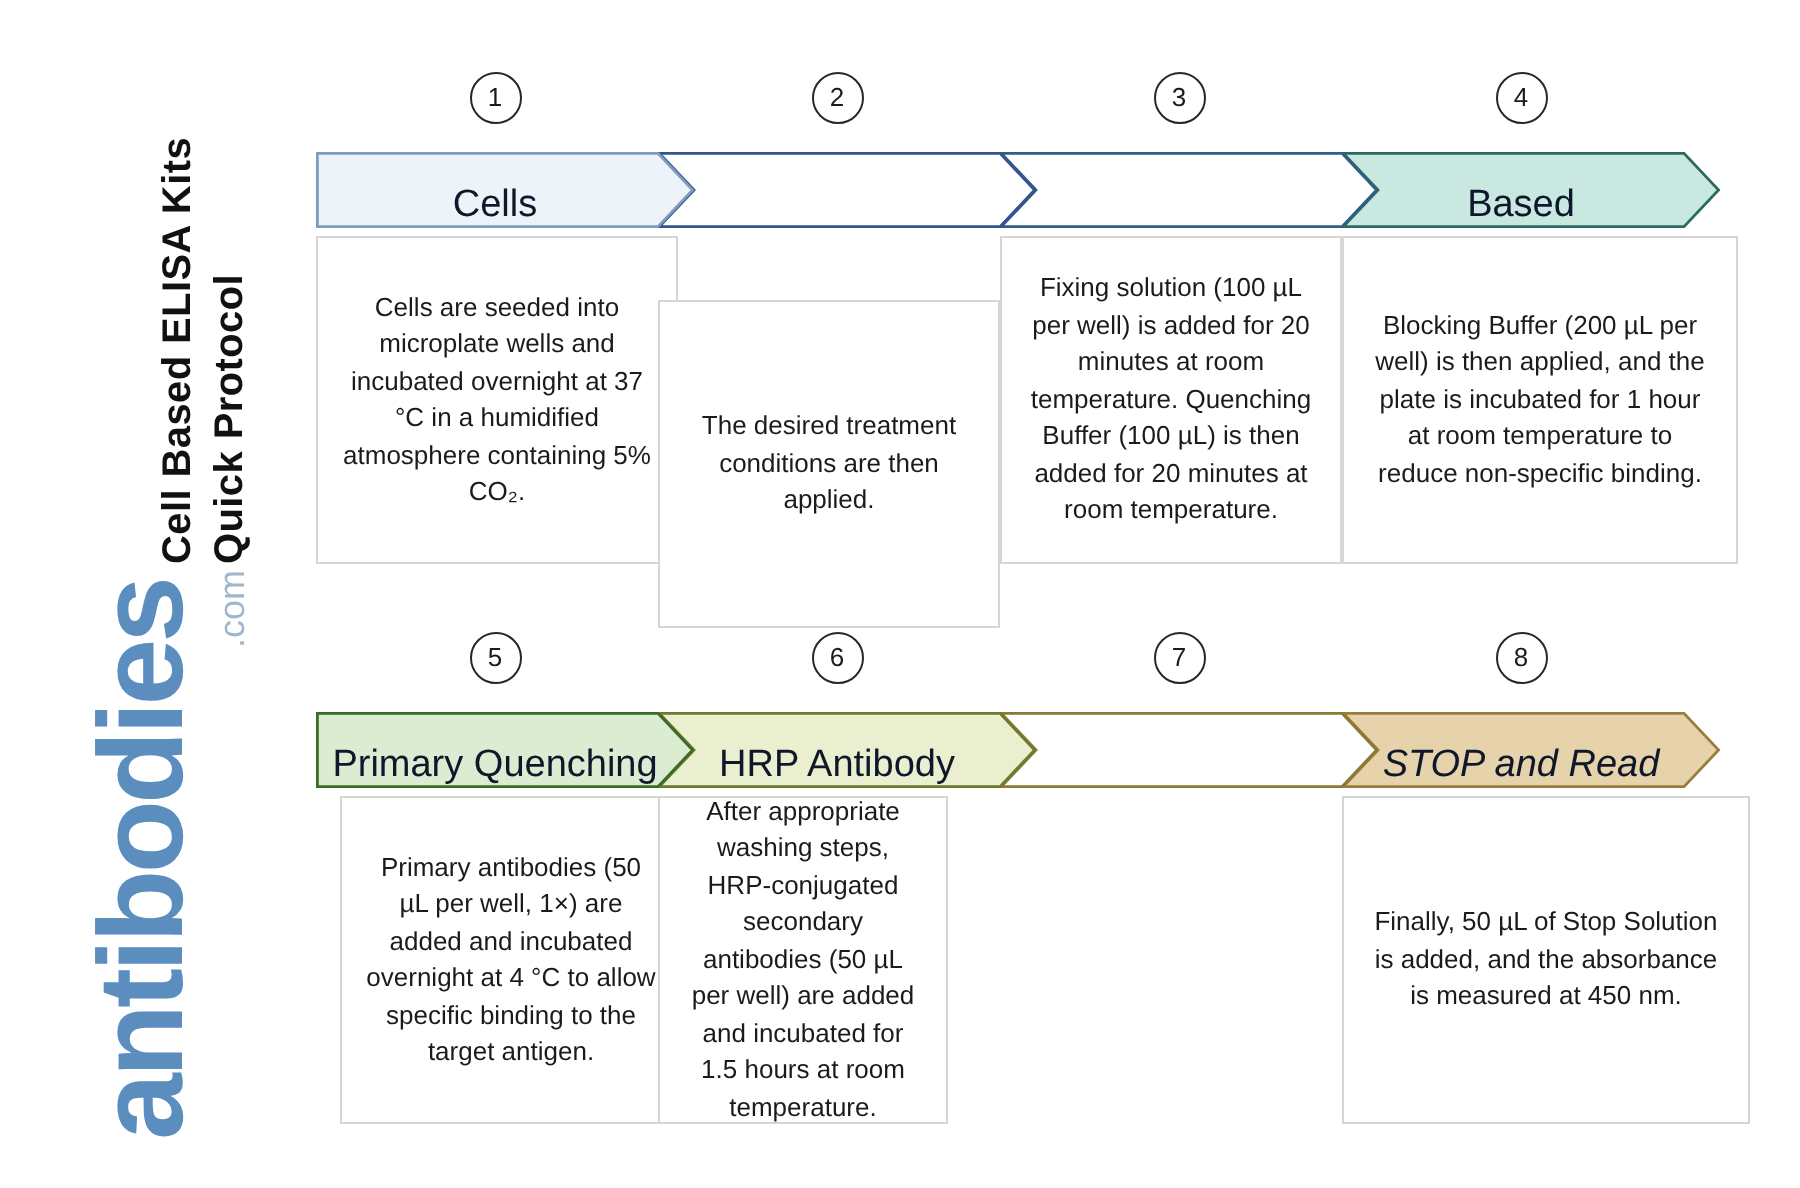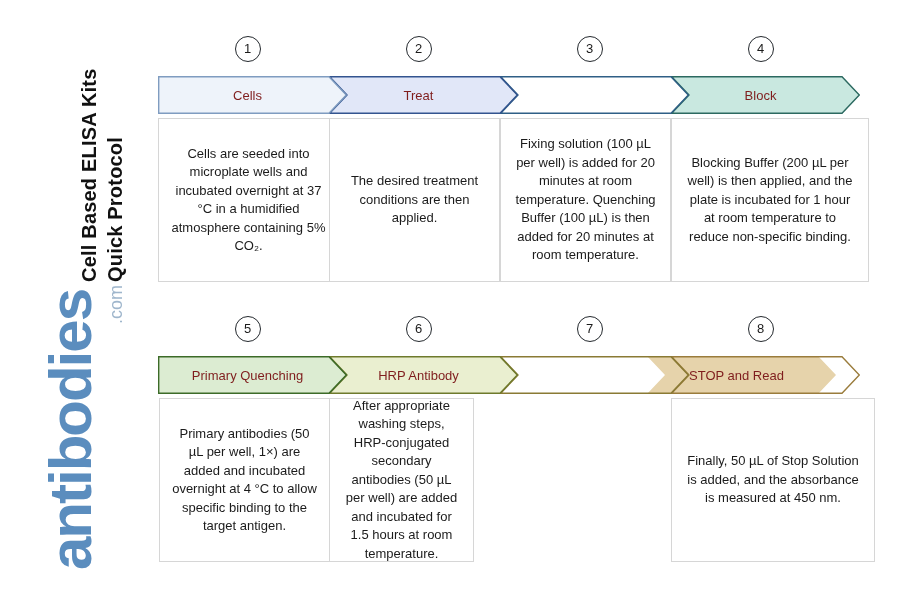--- a/index.html
+++ b/index.html
@@ -103,24 +103,24 @@
     position: relative;
     height: 40px;
     width: 684px;
   }
   .chev {
     position: absolute;
     top: 0;
     height: 38px;
     box-sizing: border-box;
     display: flex;
-    align-items: center;
+    align-items: flex-end;
     justify-content: center;
-    font-size: 13px;
-    color: #7f1d1d;
+    font-size: 19px;
+    color: #0f172a;
     clip-path: polygon(0 0, calc(100% - 18px) 0, 100% 50%, calc(100% - 18px) 100%, 0 100%, 18px 50%);
   }
   .chev.first {
     clip-path: polygon(0 0, calc(100% - 18px) 0, 100% 50%, calc(100% - 18px) 100%, 0 100%);
   }
   .chev-label {
     padding-right: 10px;
     white-space: nowrap;
   }
   .chev-border {
@@ -176,41 +176,38 @@
       <div class="num-circle" style="left: 418.5px;">3</div>
       <div class="num-circle" style="left: 589.5px;">4</div>
     </div>
     <div class="chevrons">
       <div class="chev first" style="left: 0px; width: 189px; background: rgb(238, 243, 250); z-index: 10;">
         <span class="chev-label">Cells</span>
       </div>
       <svg width="189" height="38" class="chev-border" style="left: 0px; z-index: 20;">
         <path d="M0.7,0.7 L171,0.7 L188.3,19 L171,37.3 L0.7,37.3 Z" fill="none" stroke="#7f9cc0" stroke-width="1.4"></path>
       </svg>
-      <div class="chev" style="left: 171px; width: 189px; background: rgb(225, 231, 248); z-index: 9;">
-        <span class="chev-label">Treat</span>
-      </div>
       <svg width="189" height="38" class="chev-border" style="left: 171px; z-index: 19;">
         <path d="M0.7,0.7 L171,0.7 L188.3,19 L171,37.3 L0.7,37.3 L18,19 Z" fill="none" stroke="#33548f" stroke-width="1.4"></path>
       </svg>
       <svg width="189" height="38" class="chev-border" style="left: 342px; z-index: 18;">
         <path d="M0.7,0.7 L171,0.7 L188.3,19 L171,37.3 L0.7,37.3 L18,19 Z" fill="none" stroke="#2f5f86" stroke-width="1.4"></path>
       </svg>
       <div class="chev" style="left: 513px; width: 189px; background: rgb(201, 232, 224); z-index: 7;">
-        <span class="chev-label">Block</span>
+        <span class="chev-label">Based</span>
       </div>
       <svg width="189" height="38" class="chev-border" style="left: 513px; z-index: 17;">
         <path d="M0.7,0.7 L171,0.7 L188.3,19 L171,37.3 L0.7,37.3 L18,19 Z" fill="none" stroke="#2c6960" stroke-width="1.4"></path>
       </svg>
     </div>
     <div class="boxes">
       <div class="box" style="left: 0px; width: 181px;">
         <div class="box-text">Cells are seeded into microplate wells and incubated overnight at 37 °C in a humidified atmosphere containing 5% CO₂.</div>
       </div>
-      <div class="box" style="left: 171px; width: 171px;">
+      <div class="box" style="left: 171px; width: 171px; margin-top: 32px;">
         <div class="box-text">The desired treatment conditions are then applied.</div>
       </div>
       <div class="box" style="left: 342px; width: 171px;">
         <div class="box-text">Fixing solution (100 µL per well) is added for 20 minutes at room temperature. Quenching Buffer (100 µL) is then added for 20 minutes at room temperature.</div>
       </div>
       <div class="box" style="left: 513px; width: 198px;">
         <div class="box-text">Blocking Buffer (200 µL per well) is then applied, and the plate is incubated for 1 hour at room temperature to reduce non-specific binding.</div>
       </div>
     </div>
   </div>
@@ -230,29 +227,29 @@
       </svg>
       <div class="chev" style="left: 171px; width: 189px; background: rgb(234, 239, 208); z-index: 9;">
         <span class="chev-label">HRP Antibody</span>
       </div>
       <svg width="189" height="38" class="chev-border" style="left: 171px; z-index: 19;">
         <path d="M0.7,0.7 L171,0.7 L188.3,19 L171,37.3 L0.7,37.3 L18,19 Z" fill="none" stroke="#6e7a2c" stroke-width="1.4"></path>
       </svg>
       <svg width="189" height="38" class="chev-border" style="left: 342px; z-index: 18;">
         <path d="M0.7,0.7 L171,0.7 L188.3,19 L171,37.3 L0.7,37.3 L18,19 Z" fill="none" stroke="#8a7a34" stroke-width="1.4"></path>
       </svg>
-      <div class="chev" style="left: 489px; width: 189px; background: rgb(230, 211, 171); z-index: 7;">
+      <div class="chev" style="left: 513px; width: 189px; background: rgb(230, 211, 171); z-index: 7; font-style: italic;">
         <span class="chev-label">STOP and Read</span>
       </div>
       <svg width="189" height="38" class="chev-border" style="left: 513px; z-index: 17;">
         <path d="M0.7,0.7 L171,0.7 L188.3,19 L171,37.3 L0.7,37.3 L18,19 Z" fill="none" stroke="#9a7c3c" stroke-width="1.4"></path>
       </svg>
     </div>
     <div class="boxes">
-      <div class="box" style="left: 1px; width: 171px;">
+      <div class="box" style="left: 12px; width: 171px;">
         <div class="box-text">Primary antibodies (50 µL per well, 1×) are added and incubated overnight at 4 °C to allow specific binding to the target antigen.</div>
       </div>
       <div class="box" style="left: 171px; width: 145px;">
         <div class="box-text">After appropriate washing steps, HRP-conjugated secondary antibodies (50 µL per well) are added and incubated for 1.5 hours at room temperature.</div>
       </div>
       <div class="box" style="left: 513px; width: 204px;">
         <div class="box-text">Finally, 50 µL of Stop Solution is added, and the absorbance is measured at 450 nm.</div>
       </div>
     </div>
   </div>

